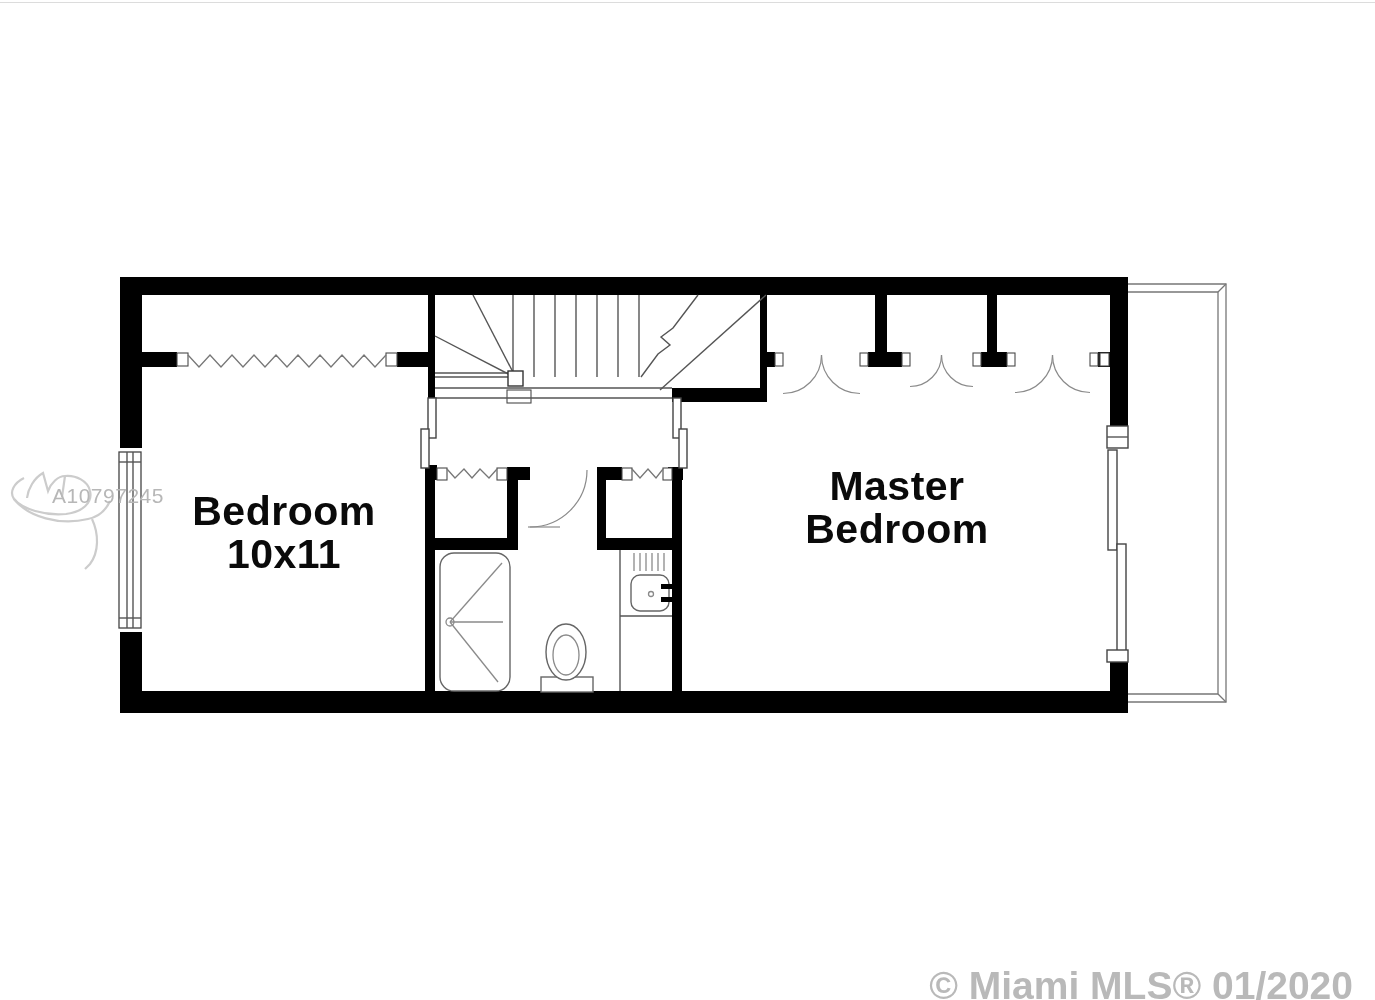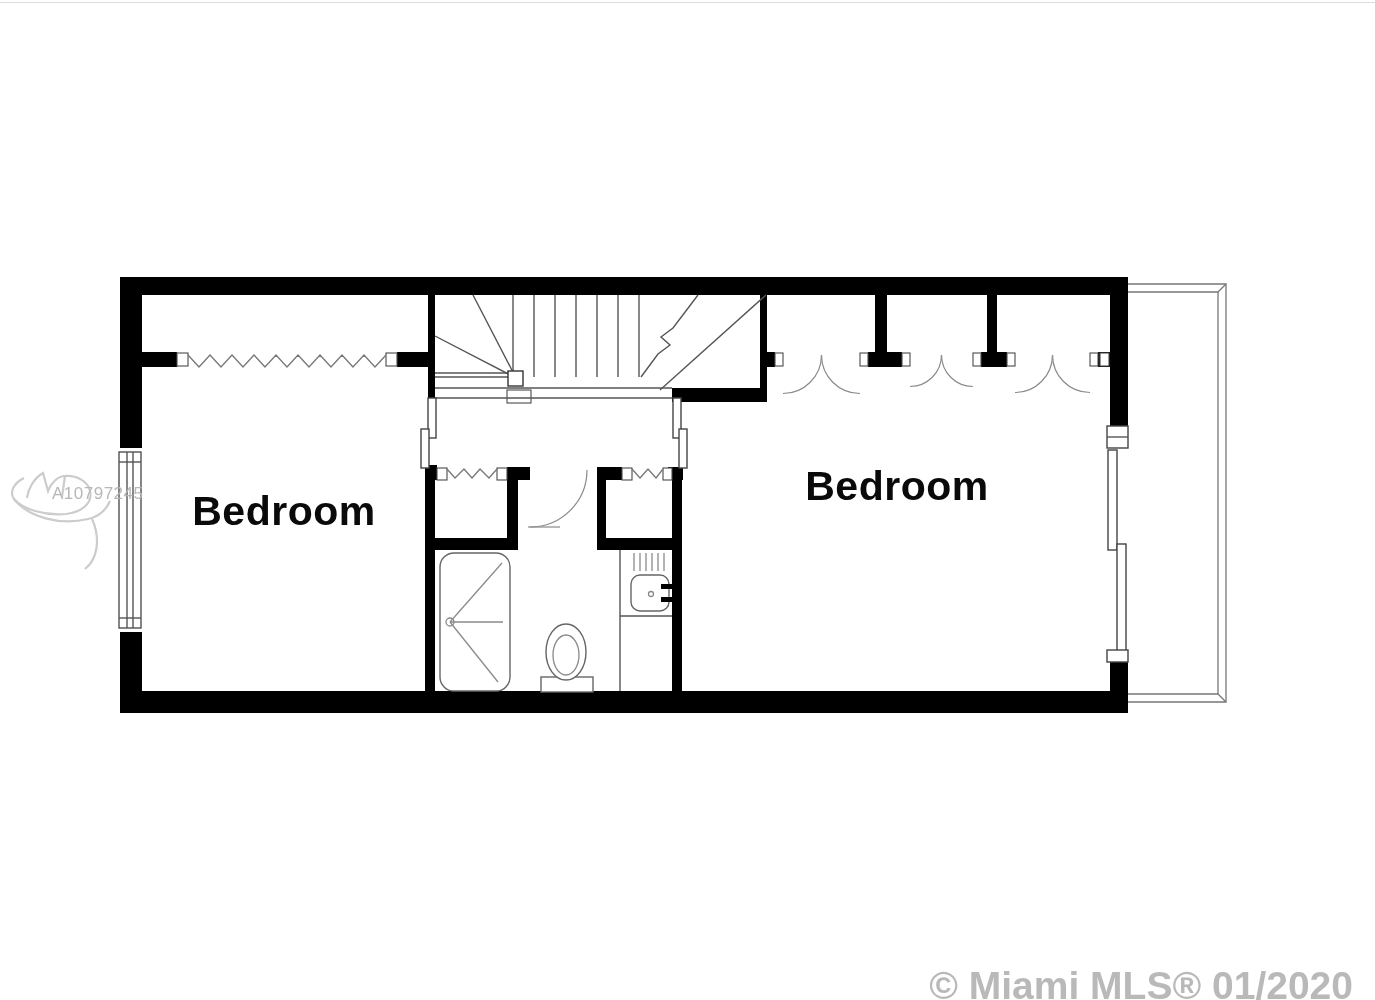--- a/index.html
+++ b/index.html
@@ -15,21 +15,21 @@
   .fix{stroke:#666;stroke-width:1.4;fill:#ffffff;}
   .fixline{stroke:#8a8a8a;stroke-width:1.3;fill:none;}
   .arc{stroke:#8a8a8a;stroke-width:1.2;fill:none;}
   .panel{fill:#ffffff;stroke:#444;stroke-width:1.4;}
   .room-label{
     position:absolute;text-align:center;font-weight:bold;
     color:var(--label-color,#0a0a0a);font-size:41px;line-height:43px;letter-spacing:0.5px;
   }
   .room-label span{display:block;}
   .watermark-text{
-    position:absolute;left:52px;top:484px;font-size:17px;letter-spacing:0.5px;
+    position:absolute;left:52px;top:484px;font-size:21px;letter-spacing:0.5px;
     color:var(--watermark-color,#b7b7b7);
   }
   .copyright{
     position:absolute;right:22px;top:964px;font-size:39px;
     color:var(--copyright-color,#b9b9b9);
     font-weight:bold;
   }
   .top-rule{position:absolute;left:0;top:2px;width:100%;height:1px;background:#dcdcdc;}
 </style>
 </head>
@@ -205,19 +205,21 @@
       <circle class="fixline" cx="651" cy="594" r="2.5"></circle>
       <rect x="661" y="584" width="12" height="5" fill="#000"></rect>
       <rect x="661" y="597" width="12" height="5" fill="#000"></rect>
     </g>
   </svg>
 
   <div class="watermark-text">A10797245</div>
 
   <div class="room-label" style="left:134px;top:490px;width:300px;">
     <span>Bedroom</span>
+    <span>10x11</span>
   </div>
   <div class="room-label" style="left:747px;top:465px;width:300px;">
+    <span>Master</span>
     <span>Bedroom</span>
   </div>
 
   <div class="copyright">© Miami MLS® 01/2020</div>
 </div>
 
 </body></html>

